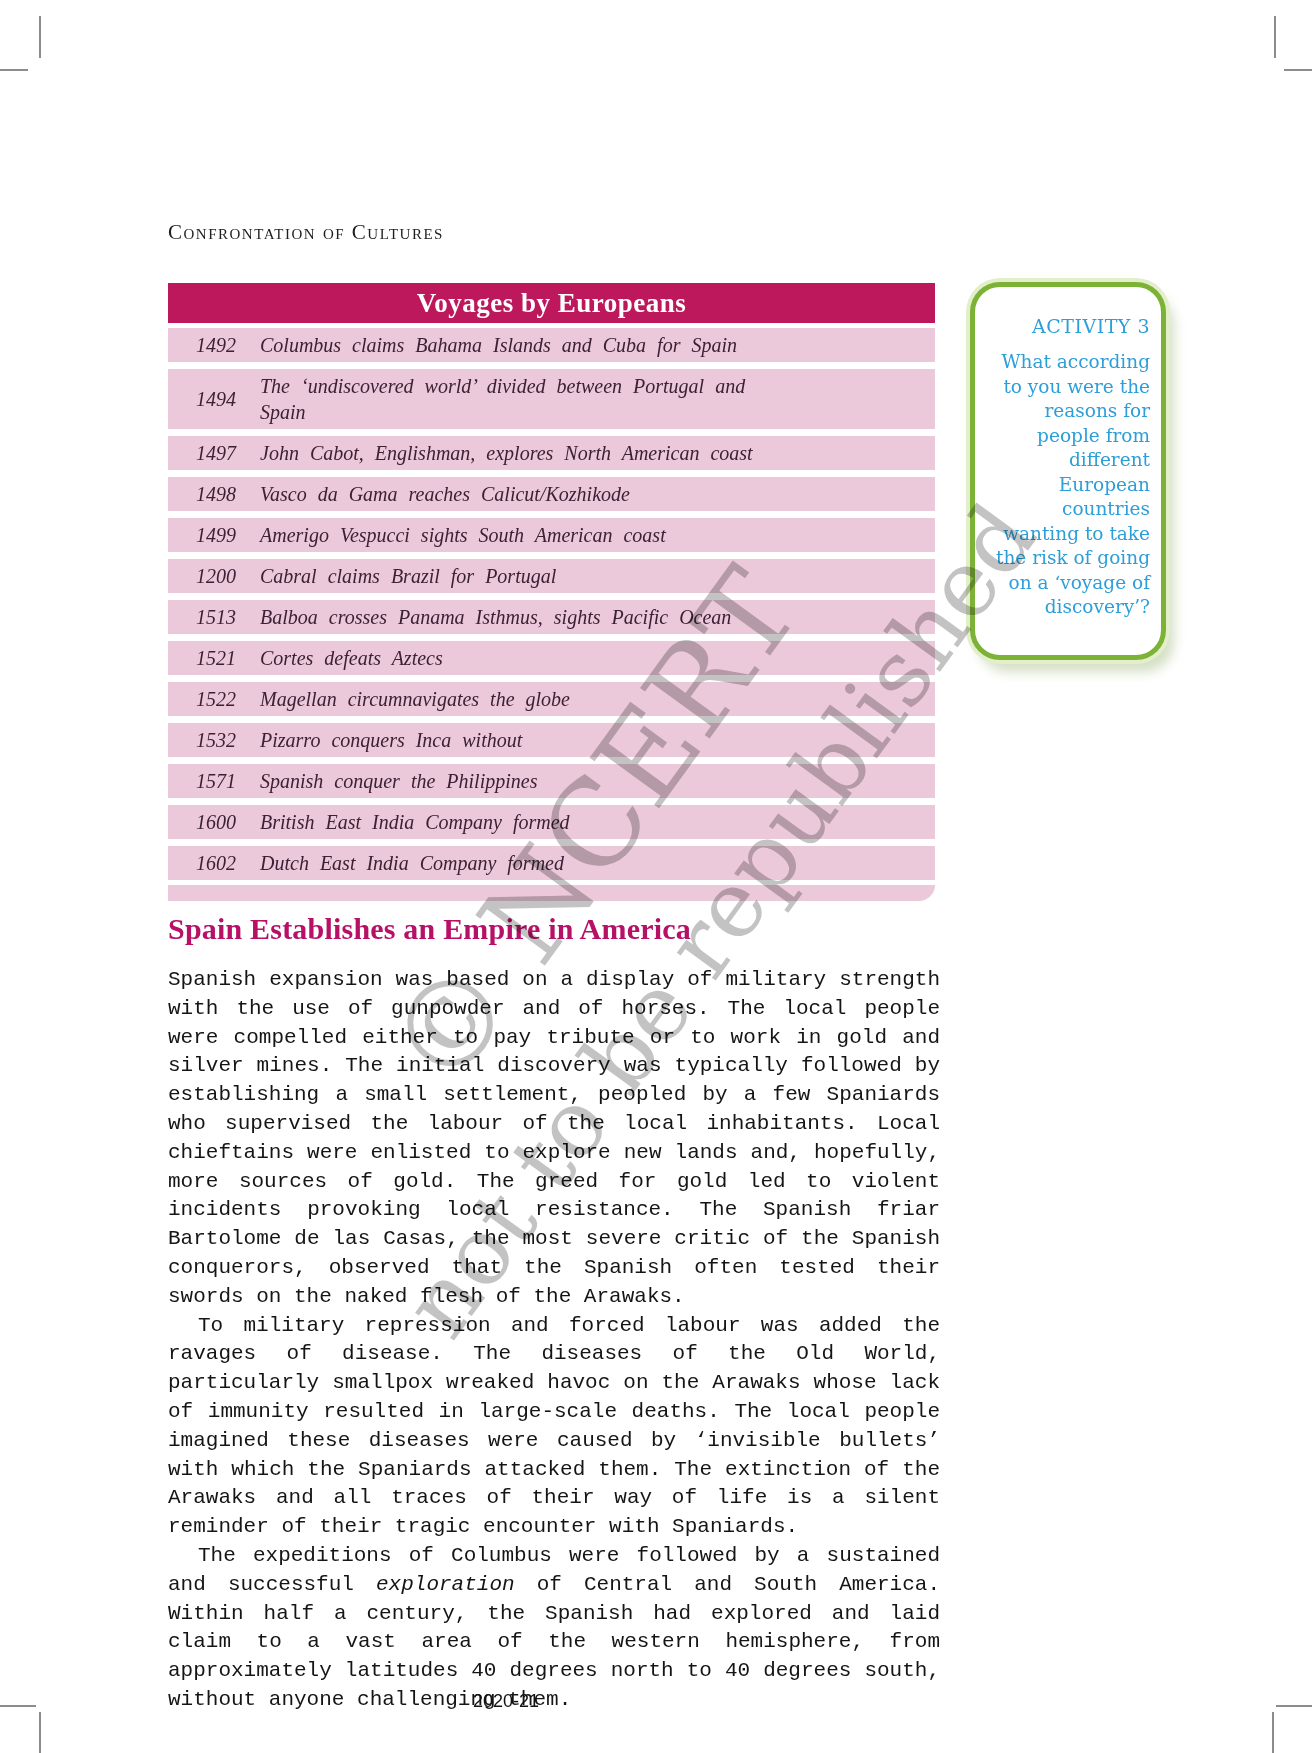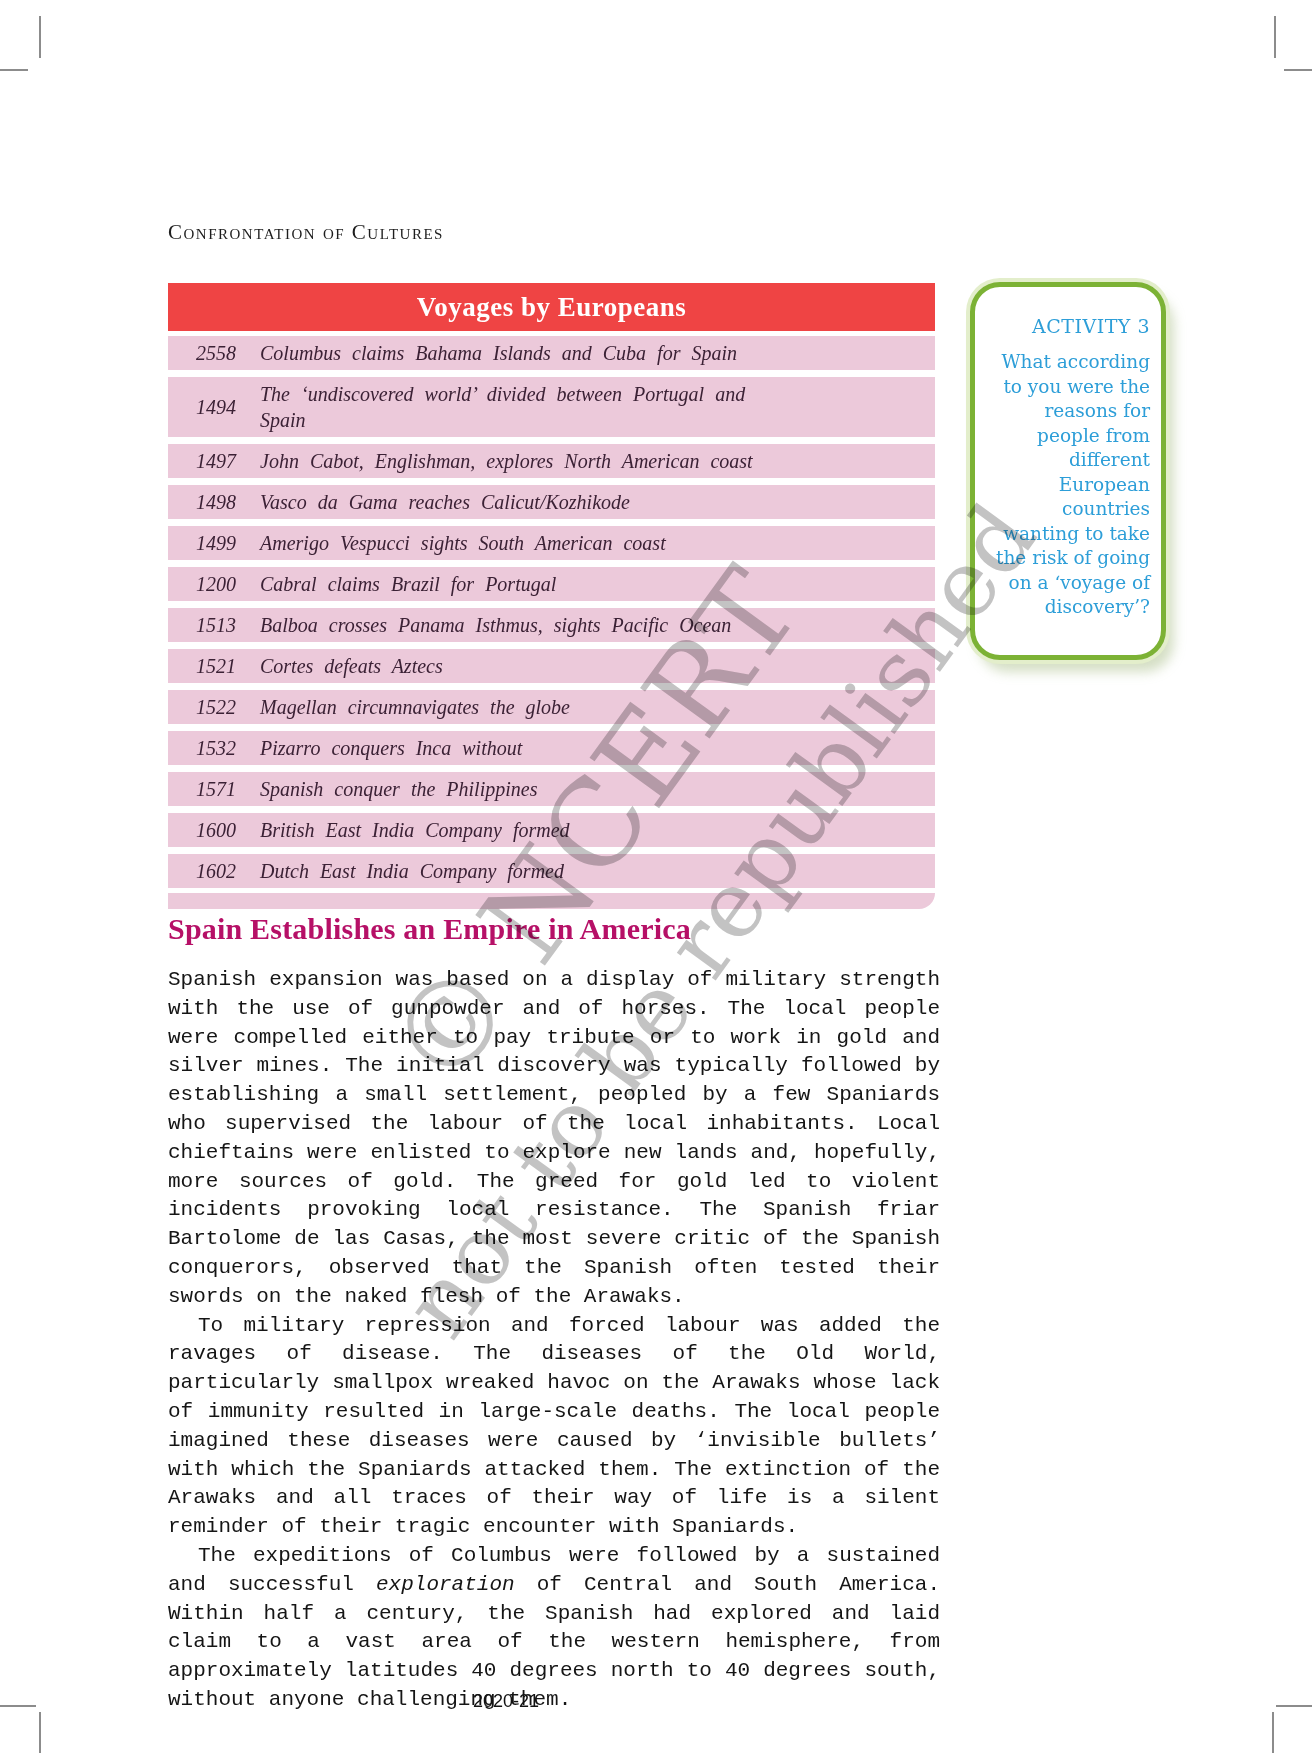--- a/index.html
+++ b/index.html
@@ -10,21 +10,21 @@
   .mark{position:absolute;background:#8c8c8c;}
 
   
   .runhead{position:absolute;left:168px;top:220px;width:740px;display:flex;
            justify-content:flex-end;align-items:baseline;gap:46px;flex-direction:column;}
   .runhead .title{font-variant:small-caps;font-size:21px;letter-spacing:1.5px;color:#1d1d1d;}
   .runhead .pagenum{font-size:21px;color:#6d28d9;}
 
   
   .vtable{position:absolute;left:168px;top:283px;width:767px;}
-  .vtable .ttitle{background:#ef4444;color:#ffffff;height:48px;display:flex;
+  .vtable .ttitle{background:#be185d;color:#ffffff;height:40px;display:flex;
                   align-items:center;justify-content:center;font-size:27px;font-weight:bold;
                   letter-spacing:0.5px;}
   .vrow{background:#ecc9da;display:flex;align-items:center;min-height:34px;margin-top:7px;
         color:#3b2135;font-style:italic;font-size:20px;line-height:26px;word-spacing:6px;}
   .vrow:first-child{margin-top:5px;}
   .vrow .year{flex:0 0 52px;margin-left:28px;}
   .vrow .event{flex:1;margin-left:12px;padding:4px 8px 4px 0;white-space:pre-line;}
   .tcap{background:#ecc9da;height:16px;margin-top:5px;border-radius:0 0 22px 0;}
 
   
@@ -73,21 +73,21 @@
 
   <div class="runhead">
     <span class="title">Confrontation of Cultures</span>
     <span class="pagenum">177</span>
   </div>
 
   <section class="vtable">
     <div class="ttitle">Voyages by Europeans</div>
     <div>
         <div class="vrow">
-          <span class="year">2558</span>
+          <span class="year">1492</span>
           <div class="event">Columbus claims Bahama Islands and Cuba for Spain</div>
         </div>
         <div class="vrow">
           <span class="year">1494</span>
           <div class="event">The ‘undiscovered world’ divided between Portugal and
 Spain</div>
         </div>
         <div class="vrow">
           <span class="year">1497</span>
           <div class="event">John Cabot, Englishman, explores North American coast</div>

